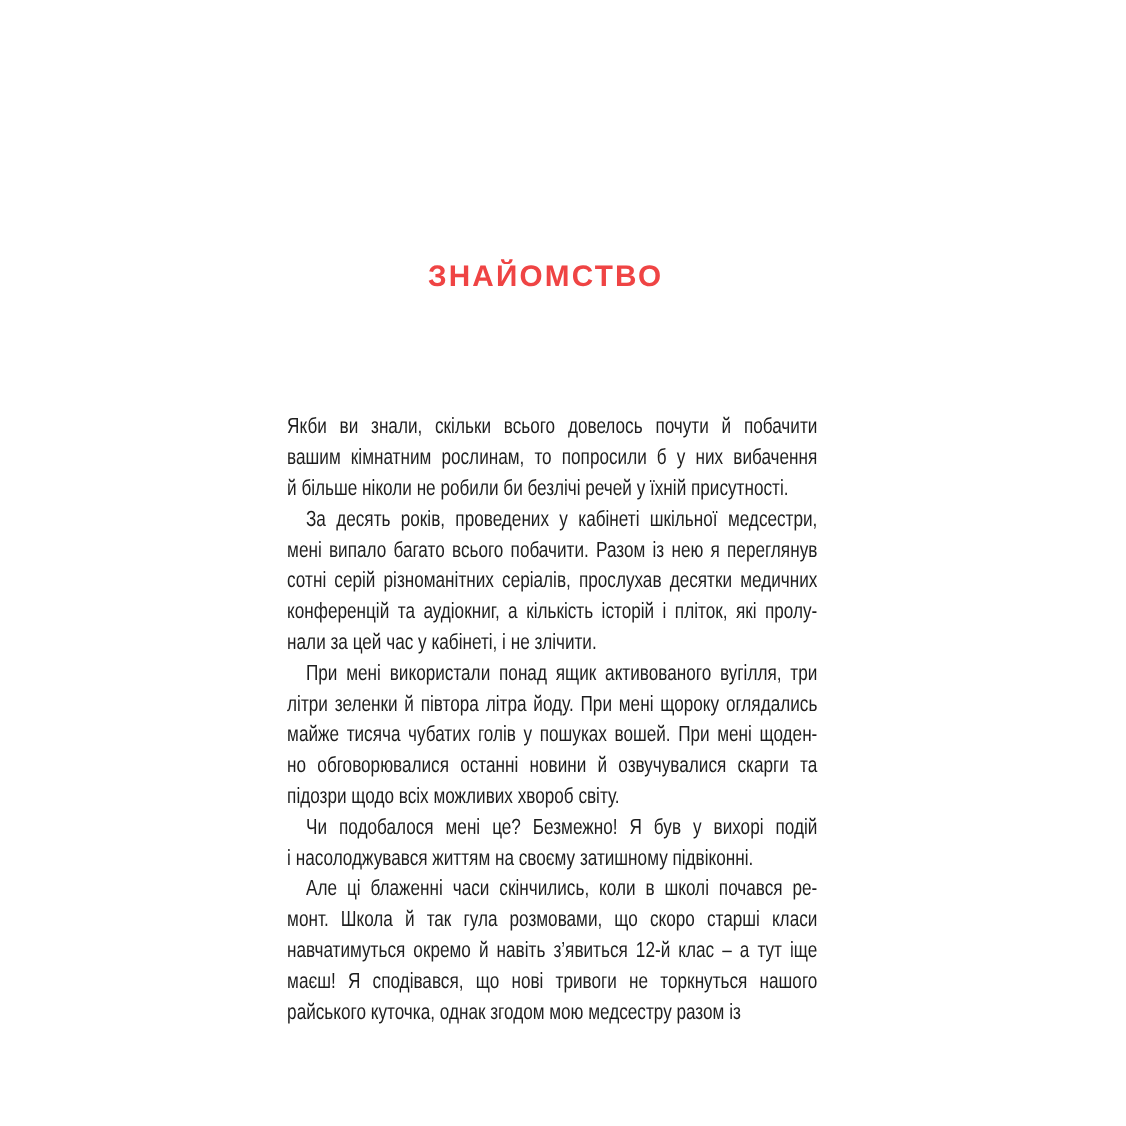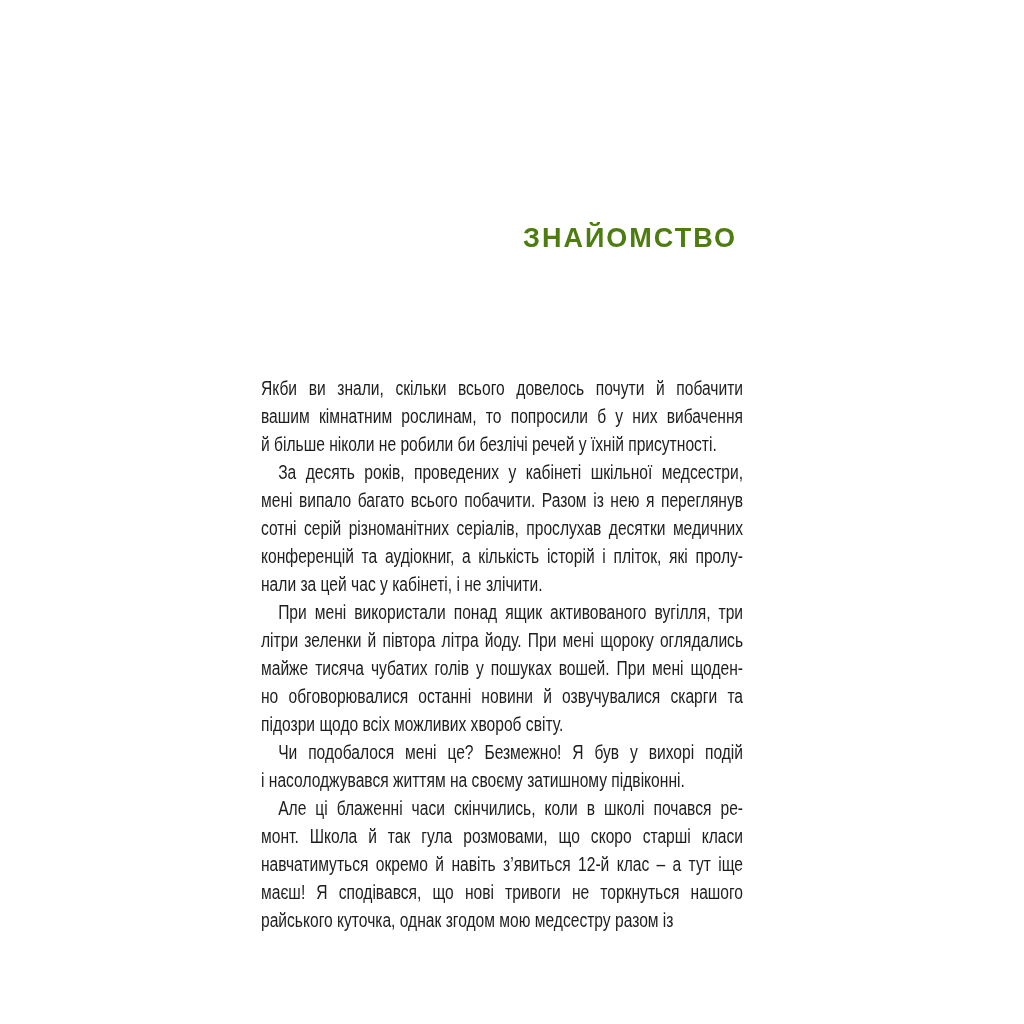--- a/index.html
+++ b/index.html
@@ -15,29 +15,29 @@
   }
   .page {
     position: relative;
     width: 1024px;
     height: 1024px;
     background: #ffffff;
   }
   .chapter-title {
     position: absolute;
     left: 255px;
-    top: 223px;
+    top: 236px;
     width: 482px;
     margin: 0;
-    text-align: right;
+    text-align: center;
     font-family: "Liberation Sans", sans-serif;
     font-size: 27px;
     font-weight: bold;
     letter-spacing: 2px;
-    color: #4d7c0f;
+    color: #ef4444;
     line-height: 30px;
   }
   .body-text {
     position: absolute;
     left: 261px;
     top: 374px;
     width: 618px;               
     transform: scaleX(0.78);    
     transform-origin: 0 0;
     font-family: "Liberation Sans", sans-serif;

